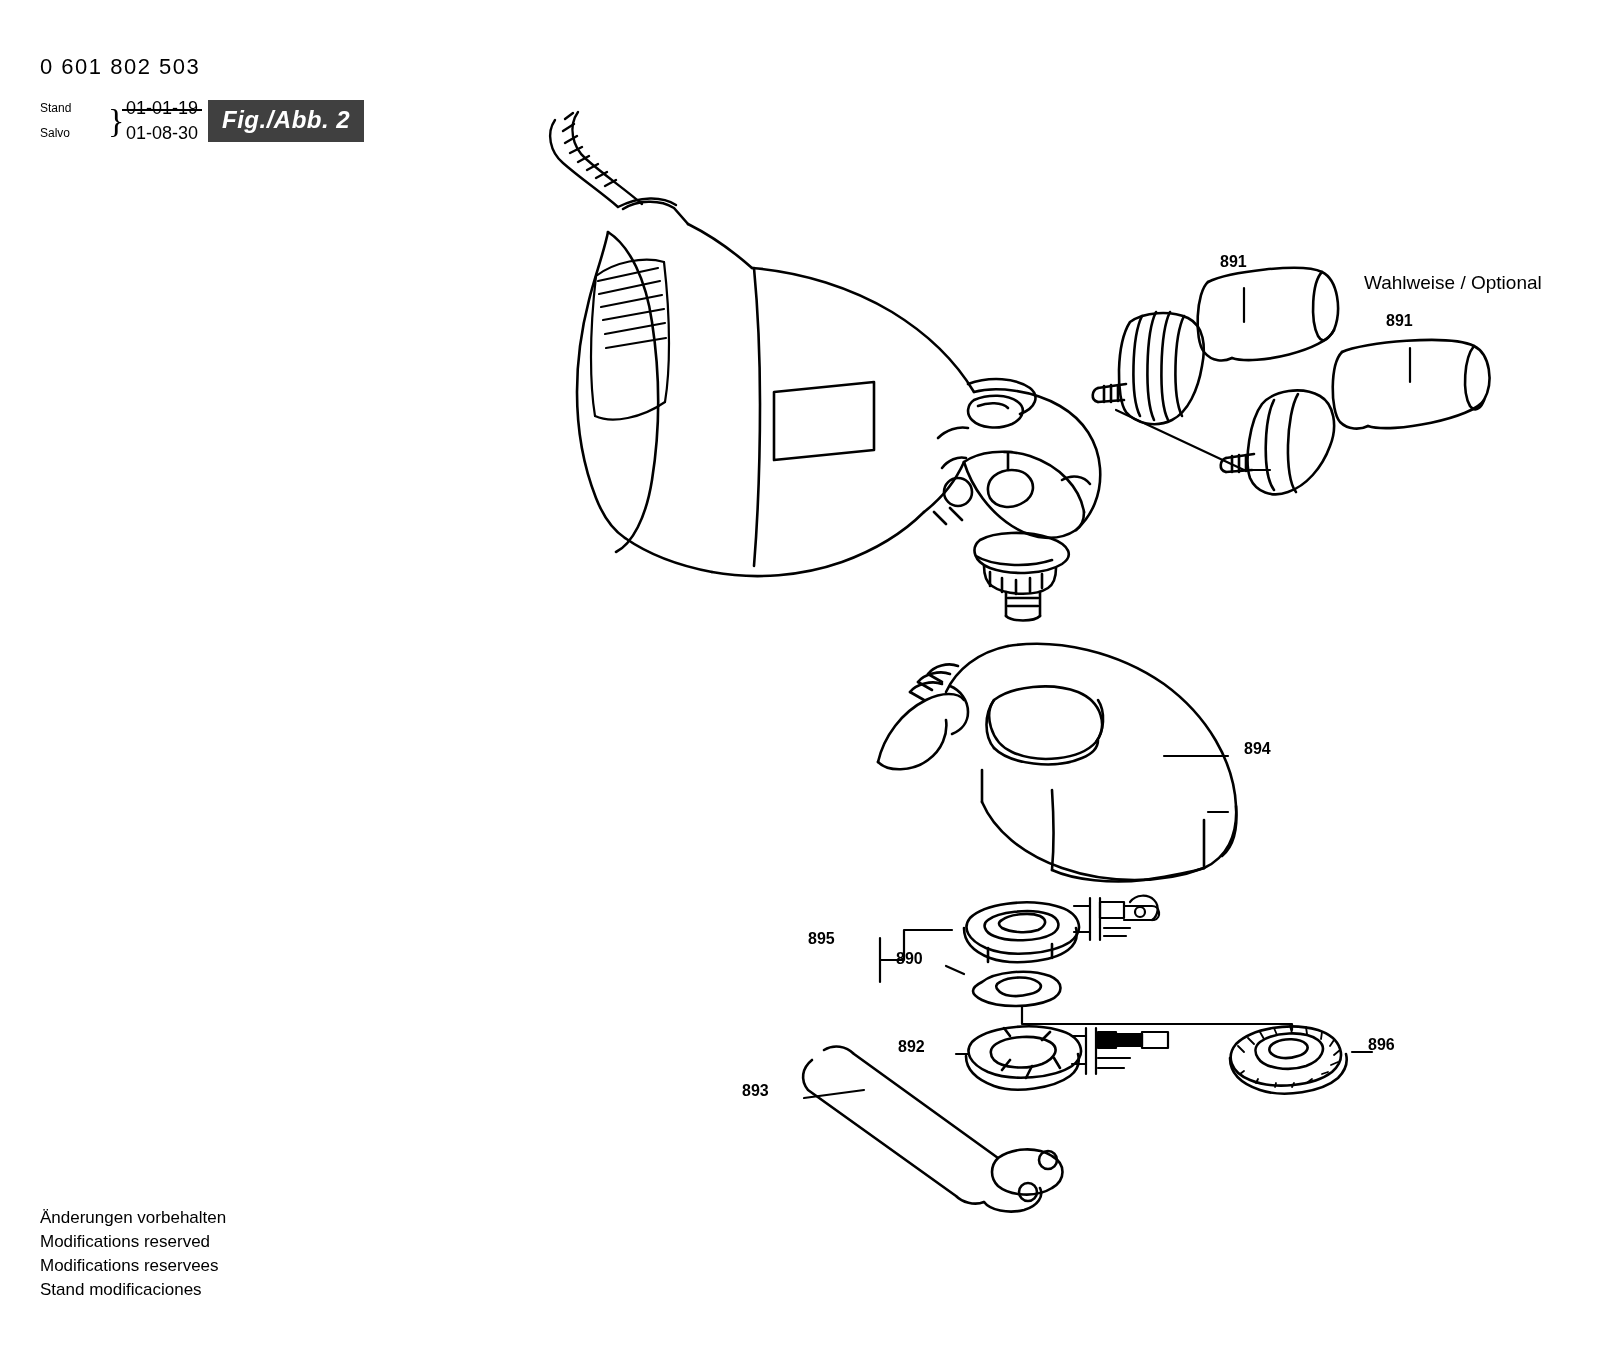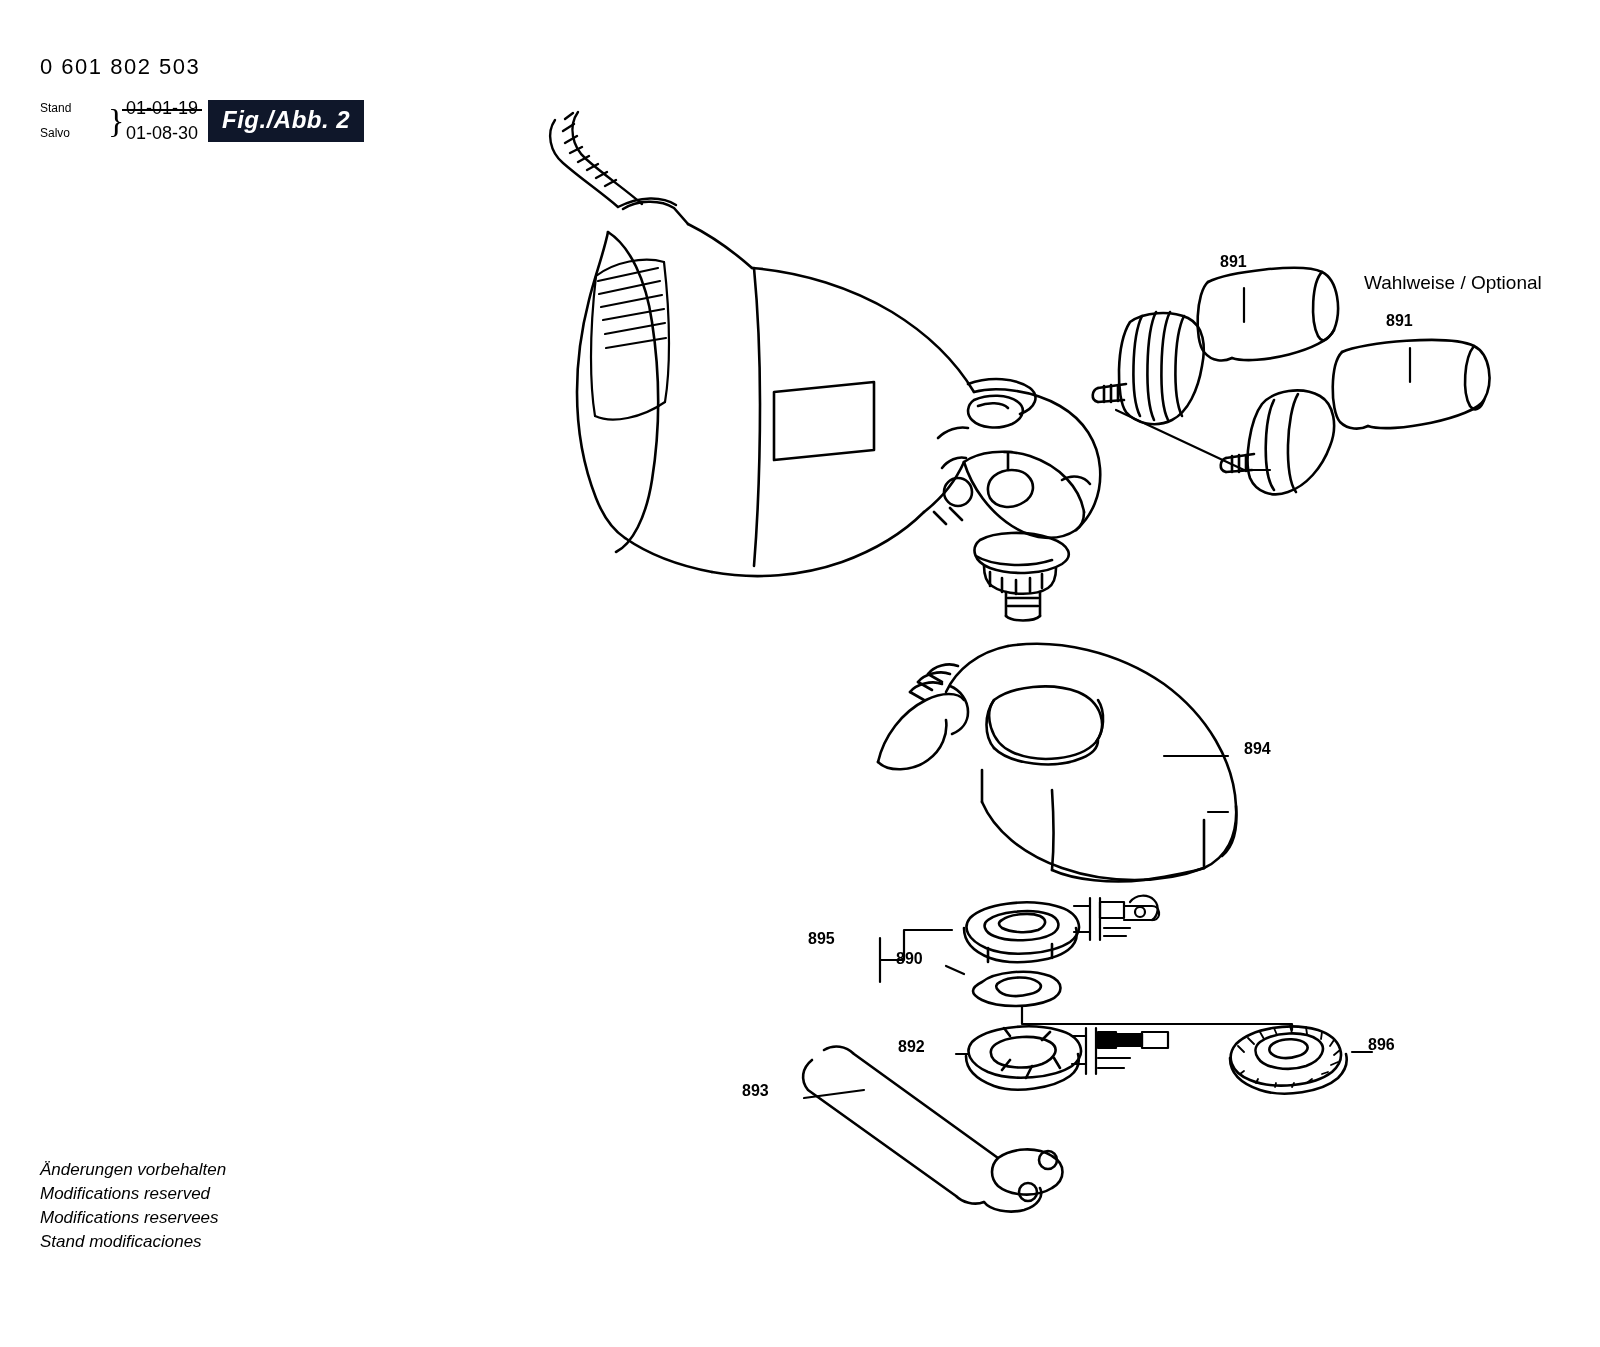--- a/index.html
+++ b/index.html
@@ -71,37 +71,36 @@
     position: absolute;
     left: -4px;
     right: -4px;
     top: 50%;
     border-top: 2px solid #000;
   }
   .fig-badge {
     position: absolute;
     left: 196px;
     top: 100px;
-    background: #0f172a;
+    background: #404040;
     color: #ffffff;
     font-size: 24px;
     font-weight: bold;
     font-style: italic;
     padding: 6px 14px 8px 14px;
     letter-spacing: 0.5px;
   }
 
   
   .footer {
     position: absolute;
     left: 28px;
-    top: 1158px;
+    top: 1206px;
     font-size: 17px;
     line-height: 24px;
-    font-style: italic;
   }
 
   
   .callout {
     position: absolute;
     font-size: 16px;
     font-weight: bold;
     white-space: nowrap;
   }
   .optional-note {

